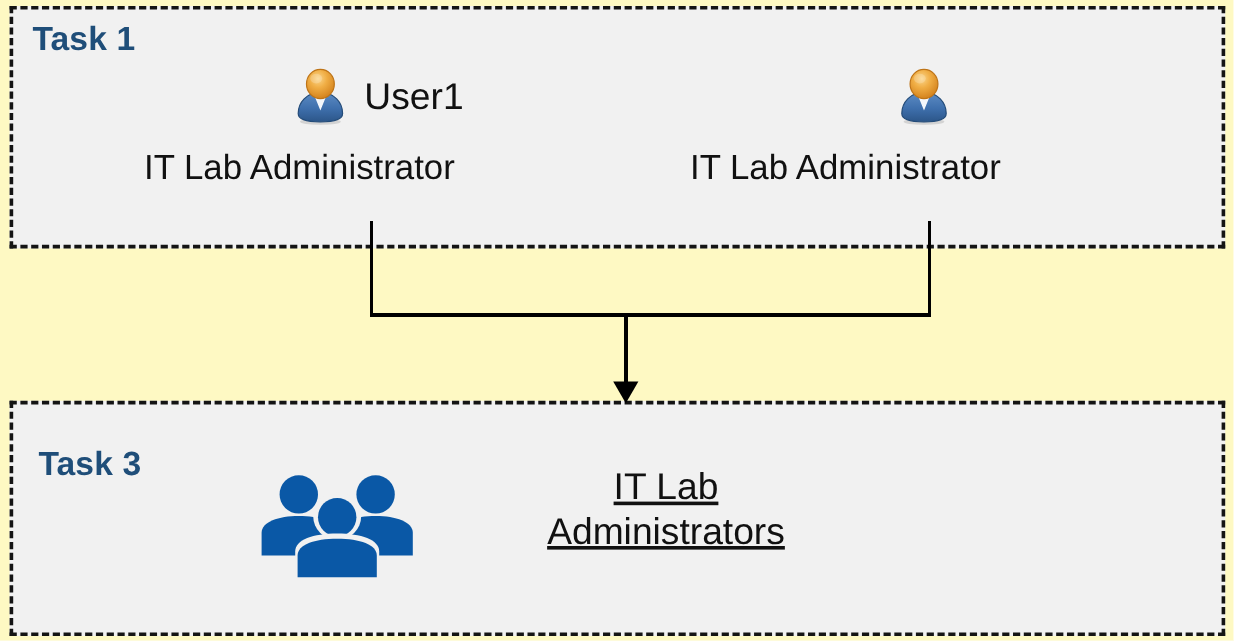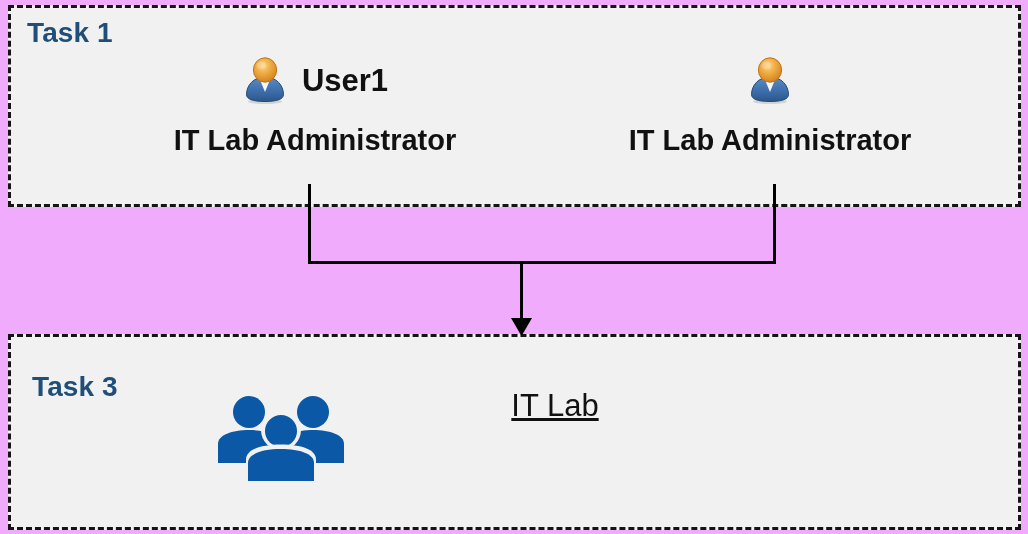--- a/index.html
+++ b/index.html
@@ -10,21 +10,21 @@
   }
   body {
     font-family: "Liberation Sans", sans-serif;
     -webkit-font-smoothing: antialiased;
   }
 
   #canvas {
     position: relative;
     width: 1028px;
     height: 534px;
-    background: #f0abfc;
+    background: #fef9c3;
     overflow: hidden;
   }
 
   
   .task-box {
     position: absolute;
     background: #F1F1F1;
     border: 3px dashed #141414;
     box-sizing: border-box;
   }
@@ -48,23 +48,21 @@
     color: #1F4E79;
     letter-spacing: 0.1px;
     white-space: nowrap;
   }
   #task1-label { left: 27px; top: 17px; }
   #task2-label { left: 32px; top: 371px; }
 
   
   .person-group {
     position: absolute;
-    text-align: center;
     white-space: nowrap;
-    font-weight: bold;
   }
   #person-user1 {
     left: 120px;
     top: 54px;
     width: 390px;
   }
   #person-guest {
     left: 575px;
     top: 54px;
     width: 390px;
@@ -208,20 +206,21 @@
         <circle cx="68" cy="43" r="20" fill="#F1F1F1"></circle>
         <circle cx="68" cy="44" r="16"></circle>
         <path d="M33 96 L33 76 C33 66 48 61 68 61 C88 61 103 66 103 76 L103 96 Z" fill="#F1F1F1" transform="translate(0,-3.5) scale(1.0)"></path>
         <path d="M35 94 L35 76 C35 67 49 62 68 62 C87 62 101 67 101 76 L101 94 Z"></path>
       </g>
     </svg>
   </div>
 
   <div id="group-name">
     <div>IT Lab</div>
+    <div>Administrators</div>
   </div>
 
   <svg id="connector-svg" viewBox="0 0 1028 534">
     <g stroke="#000000" stroke-width="3" fill="none" shape-rendering="crispEdges">
 
       <path d="M309.5 184 L309.5 262.5"></path>
 
       <path d="M774.5 184 L774.5 262.5"></path>
 
       <path d="M308 262.5 L776 262.5"></path>

